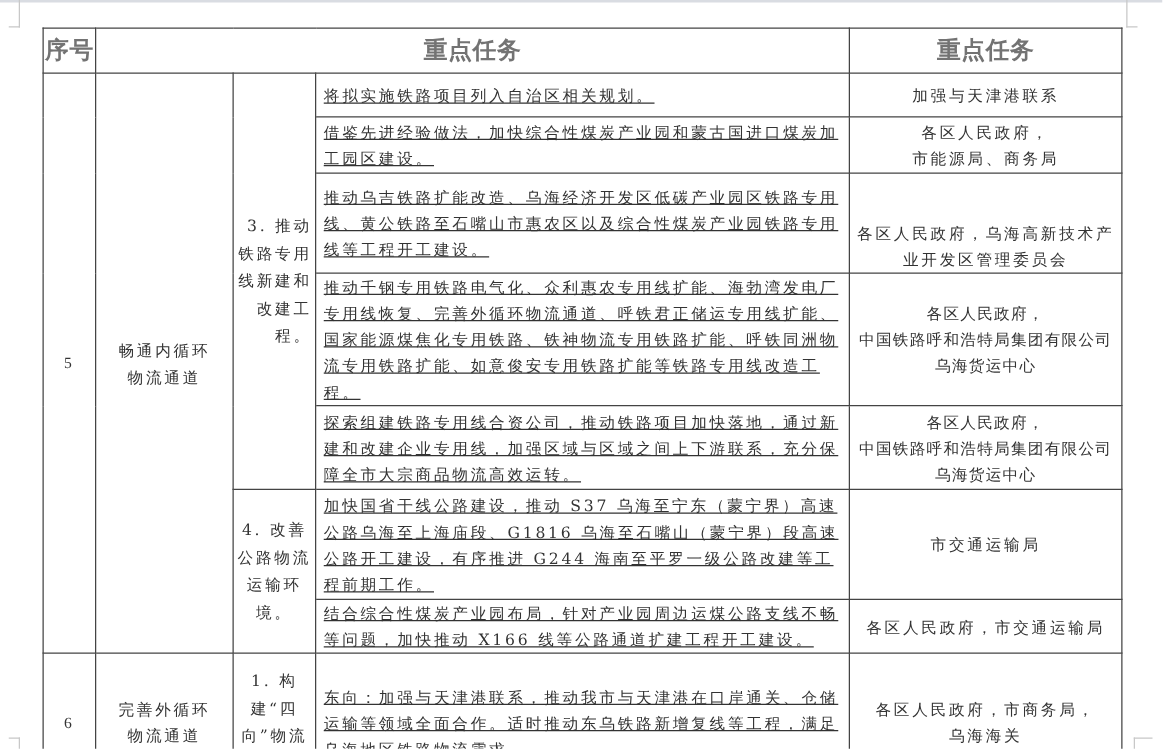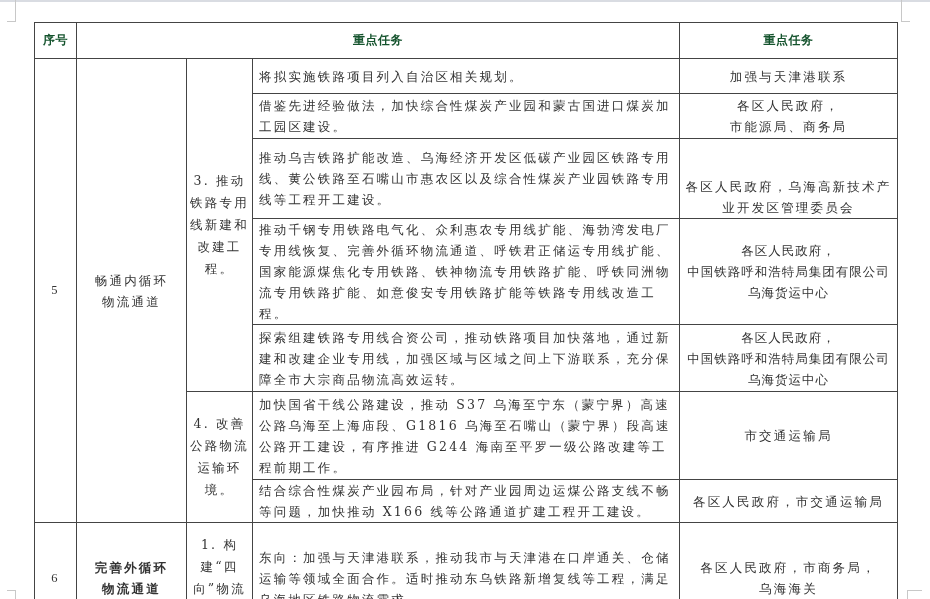--- a/index.html
+++ b/index.html
@@ -25,28 +25,28 @@
     border: 1px solid #444;
     padding: 0;
     font-size: 12.5px;
     line-height: 21px;
     letter-spacing: 2.2px;
     vertical-align: middle;
     font-weight: normal;
   }
   table.main th {
     font-family: "DejaVu Sans", "Liberation Sans", sans-serif;
-    font-weight: bold; font-size: 12px; letter-spacing: 0.5px;
-    color: #14532d; height: 35px; text-align: center;
+    font-weight: bold; font-size: 19px; letter-spacing: 0.5px;
+    color: #737373; height: 35px; text-align: center;
   }
   table.main th.seq { text-align: center; }
   .c-num { text-align: center; letter-spacing: 0; font-size: 13px; }
   .c-cat { text-align: center; }
   .c-sub { text-align: center; padding: 0 2px !important; line-height: 22px !important; }
-  .c-task { text-align: left; padding: 0 6px 0 6px !important; }
+  .c-task { text-align: left; padding: 0 6px 0 6px !important; text-decoration: underline; }
   .c-dept { text-align: center; }
   .c-task .latin, .c-num { font-family: "Liberation Serif", serif; }
 </style>
 </head>
 <body>
 
 <div class="topbar"></div>
 <div class="corner c-tl"></div>
 <div class="corner c-tr"></div>
 <div class="corner c-bl"></div>
@@ -68,21 +68,21 @@
     </tr>
   </thead>
   <tbody>
 
     <tr style="height:35px">
       <td rowspan="7" class="c-num">5</td>
       <td rowspan="7" class="c-cat">
           <div style="width:80px;margin:0 auto;">畅通内循环物流通道</div>
         </td>
       <td rowspan="5" class="c-sub">
-          <div style="width:60px;margin:0 auto;text-align:center;">3. 推动铁路专用线新建和改建工程。</div>
+          <div style="width:60px;margin:0 auto;text-align:right;">3. 推动铁路专用线新建和改建工程。</div>
         </td>
       <td class="c-task">将拟实施铁路项目列入自治区相关规划。</td>
       <td class="c-dept">加强与天津港联系</td>
     </tr>
     <tr style="height:45px">
       <td class="c-task">借鉴先进经验做法，加快综合性煤炭产业园和蒙古国进口煤炭加工园区建设。</td>
       <td class="c-dept" style="white-space:pre-line;">各区人民政府，
 市能源局、商务局</td>
     </tr>
     <tr style="height:61px">
@@ -111,21 +111,21 @@
       <td class="c-dept">市交通运输局</td>
     </tr>
     <tr style="height:43px">
       <td class="c-task">结合综合性煤炭产业园布局，针对产业园周边运煤公路支线不畅等问题，加快推动 X166 线等公路通道扩建工程开工建设。</td>
       <td class="c-dept">各区人民政府，市交通运输局</td>
     </tr>
 
     <tr style="height:86px">
       <td class="c-num">6</td>
       <td class="c-cat">
-          <div style="width:80px;margin:0 auto;font-weight:bold;">完善外循环物流通道</div>
+          <div style="width:80px;margin:0 auto;">完善外循环物流通道</div>
         </td>
       <td class="c-sub">
           <div style="width:60px;margin:11px auto;text-align:center;">1. 构建“四向”物流通道。</div>
         </td>
       <td class="c-task">东向：加强与天津港联系，推动我市与天津港在口岸通关、仓储运输等领域全面合作。适时推动东乌铁路新增复线等工程，满足乌海地区铁路物流需求。</td>
       <td class="c-dept" style="white-space:pre-line;">各区人民政府，市商务局，
 乌海海关</td>
     </tr>
   </tbody>
 </table>

